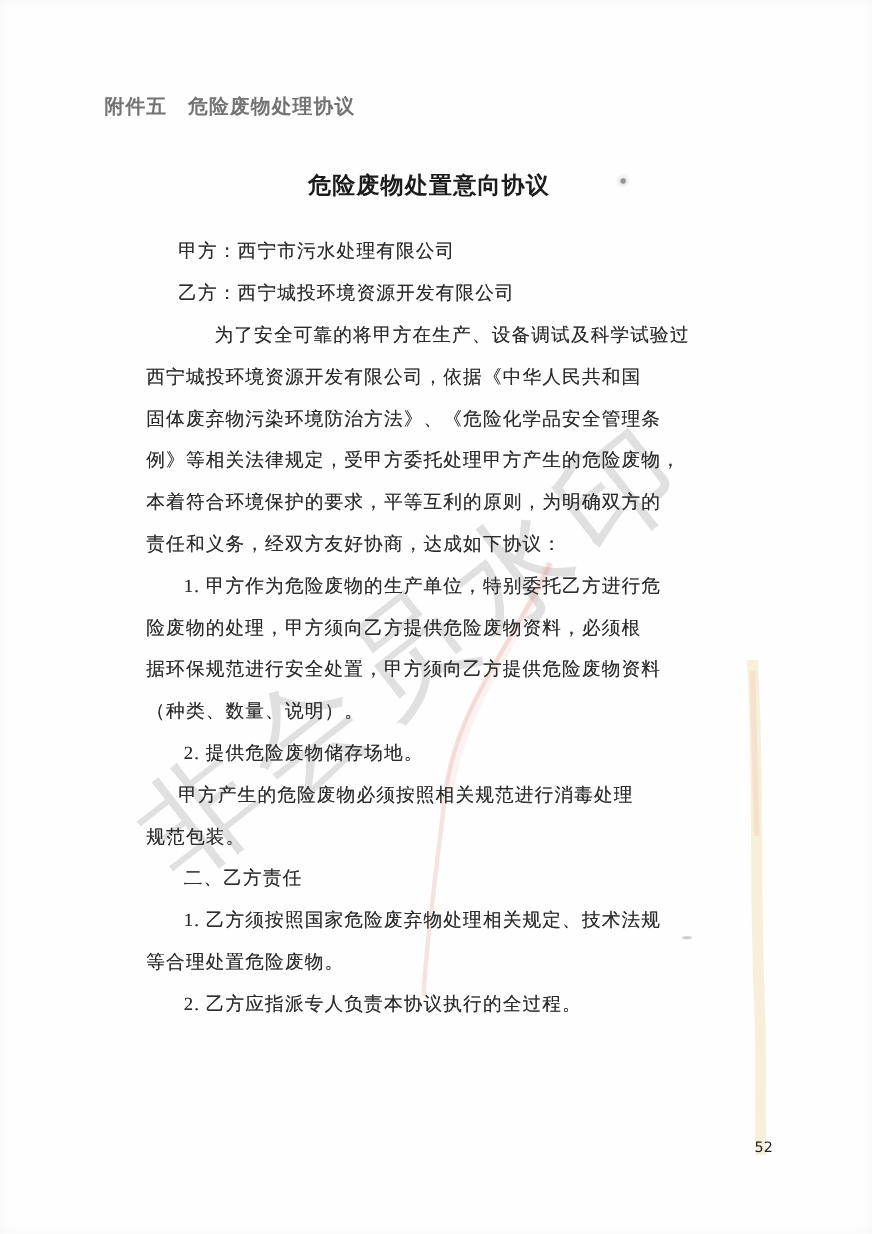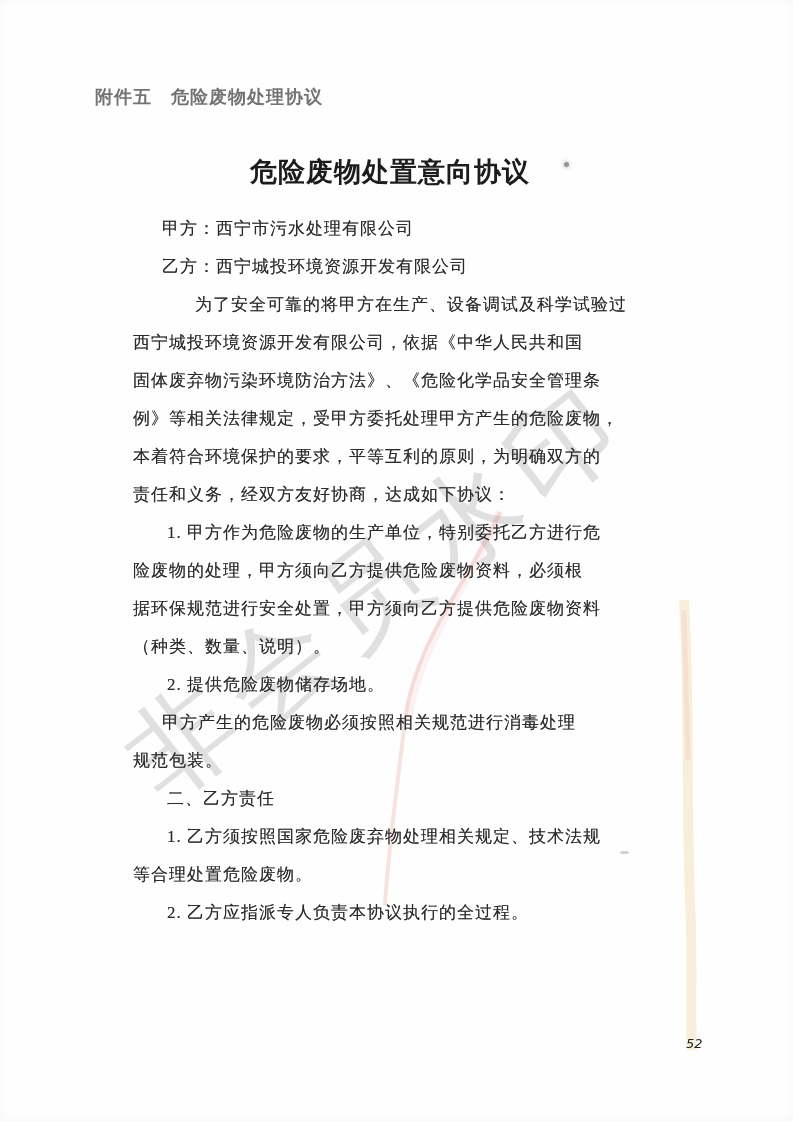--- a/index.html
+++ b/index.html
@@ -25,21 +25,21 @@
     color: #737373;
     letter-spacing: 1px;
     white-space: nowrap;
   }
   .doc-title {
     position: absolute;
     left: 0;
     top: 154px;
     width: 780px;
     text-align: center;
-    font-size: 27px;
+    font-size: 21px;
     font-weight: bold;
     color: #1c1c1c;
     letter-spacing: 1px;
     white-space: nowrap;
   }
   .body-text {
     position: absolute;
     left: 133px;
     top: 210px;
     width: 560px;
@@ -74,21 +74,20 @@
     pointer-events: none;
     user-select: none;
   }
   .page-number {
     position: absolute;
     left: 686px;
     top: 1036px;
     font-family: "DejaVu Sans", sans-serif;
     font-size: 13px;
     color: #1f1f1f;
-    font-style: italic;
   }
   .artifact-layer {
     position: absolute;
     left: 0;
     top: 0;
     pointer-events: none;
   }
   .speck {
     position: absolute;
     left: 564px;

